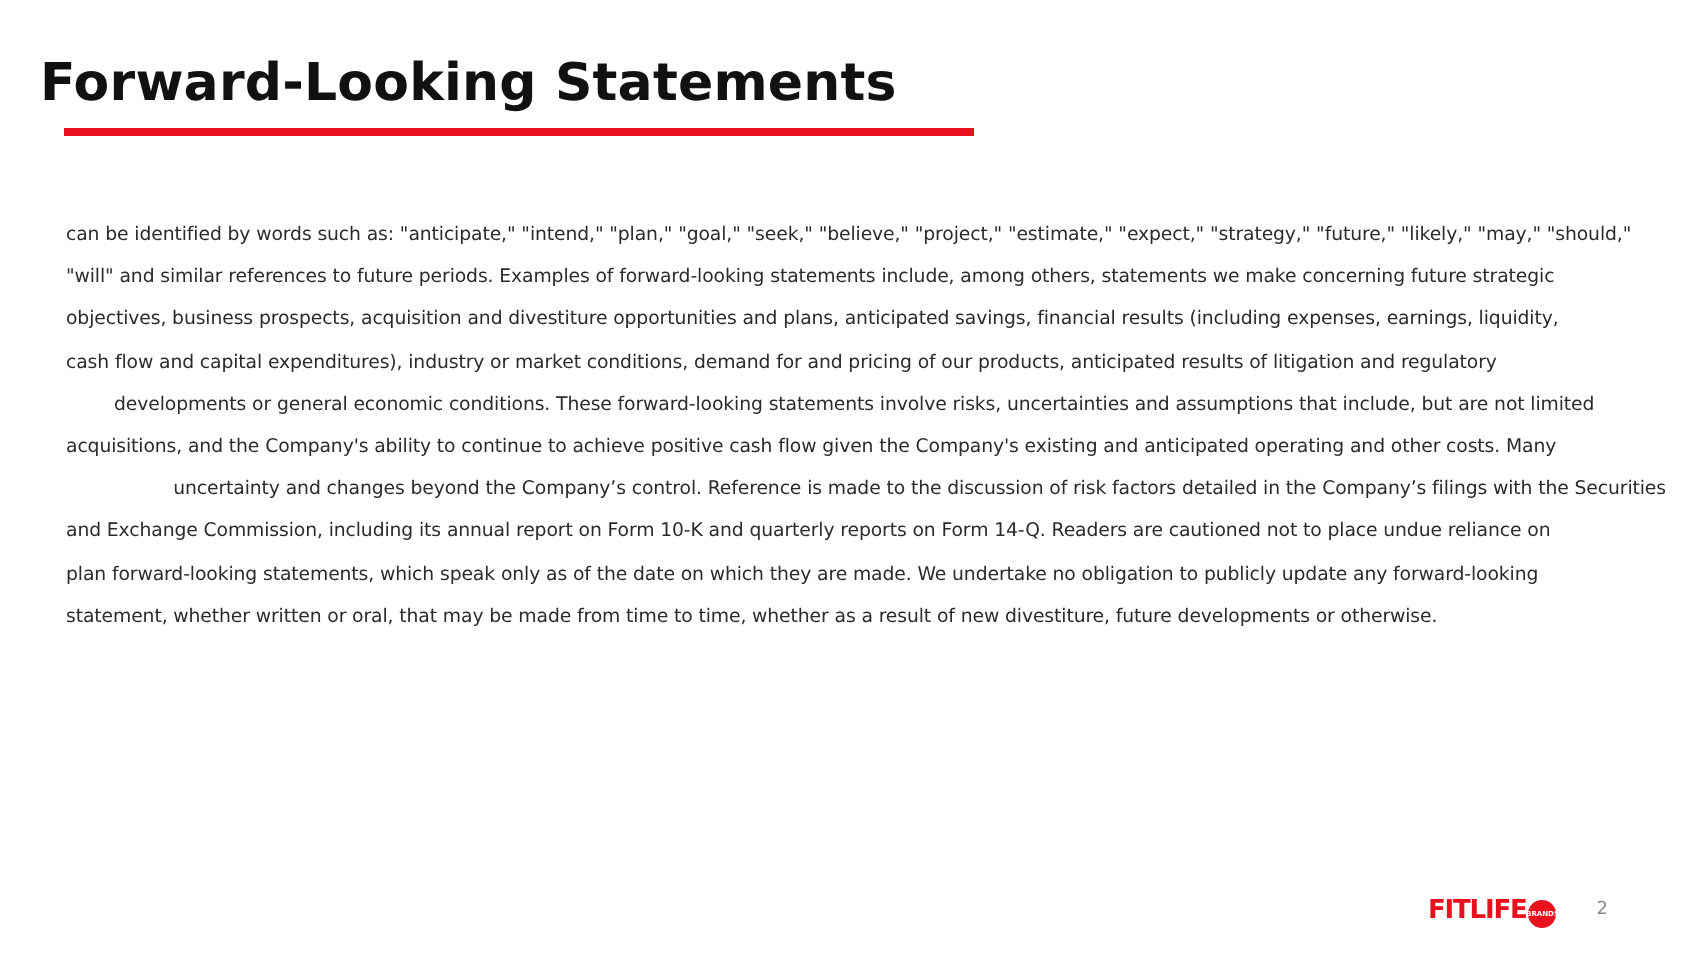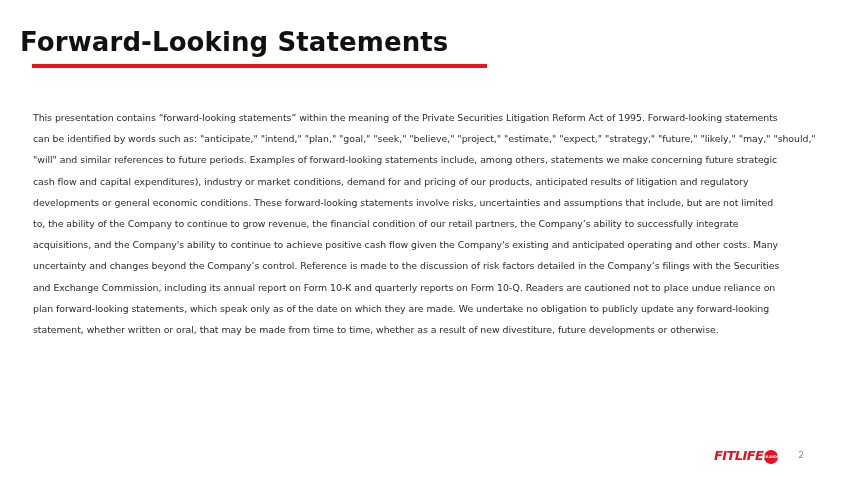--- a/index.html
+++ b/index.html
@@ -12,46 +12,45 @@
   .title-rule { position:absolute; left:32px; top:64px; width:455px; height:4px; }
   .body-text { position:absolute; left:33px; top:107px; width:800px; }
   .line {
     height:21.2px; line-height:21.2px; white-space:nowrap;
     font-family:"DejaVu Sans", sans-serif; font-size:9.4px; color:#2b2b2b;
     letter-spacing:-0.05px;
   }
   .footer { position:absolute; right:46px; top:446px; display:flex; align-items:center; }
   .logo { display:flex; align-items:center; }
   .logo-text {
-    font-family:"DejaVu Sans", sans-serif; font-weight:bold; font-style:italic;
+    font-family:"DejaVu Sans", sans-serif; font-weight:bold; 
     font-size:13px; letter-spacing:-0.6px; line-height:1;
   }
   .logo-badge {
     width:14px; height:14px; border-radius:50%; margin-left:1px; margin-top:4px;
     display:flex; align-items:center; justify-content:center;
     font-family:"DejaVu Sans", sans-serif; font-size:3.5px; color:#ffffff; font-weight:bold;
   }
   .page-num { margin-left:20px; font-family:"DejaVu Sans", sans-serif; font-size:9px; color:#8a8a8a; }
 </style>
 </head>
 <body>
 
 <div class="title">Forward-Looking Statements</div>
 <div class="title-rule" id="titleRule" style="background: rgb(232, 17, 29);"></div>
 
 <div class="body-text">
-  <div class="line" style="color: rgb(43, 43, 43);">This presentation contains “forward-looking statements” within the meaning of the Private Securities Litigation Reform Act of 1995. Forward-looking statements</div>
   <div class="line" style="color: rgb(43, 43, 43);">can be identified by words such as: "anticipate," "intend," "plan," "goal," "seek," "believe," "project," "estimate," "expect," "strategy," "future," "likely," "may," "should,"</div>
   <div class="line" style="color: rgb(43, 43, 43);">"will" and similar references to future periods. Examples of forward-looking statements include, among others, statements we make concerning future strategic</div>
+  <div class="line" style="color: rgb(43, 43, 43);">objectives, business prospects, acquisition and divestiture opportunities and plans, anticipated savings, financial results (including expenses, earnings, liquidity,</div>
   <div class="line" style="color: rgb(43, 43, 43);">cash flow and capital expenditures), industry or market conditions, demand for and pricing of our products, anticipated results of litigation and regulatory</div>
-  <div class="line" style="color: rgb(43, 43, 43);">developments or general economic conditions. These forward-looking statements involve risks, uncertainties and assumptions that include, but are not limited</div>
-  <div class="line" style="color: rgb(43, 43, 43);">to, the ability of the Company to continue to grow revenue, the financial condition of our retail partners, the Company’s ability to successfully integrate</div>
+  <div class="line" style="color: rgb(43, 43, 43); margin-left: 24px;">developments or general economic conditions. These forward-looking statements involve risks, uncertainties and assumptions that include, but are not limited</div>
   <div class="line" style="color: rgb(43, 43, 43);">acquisitions, and the Company's ability to continue to achieve positive cash flow given the Company's existing and anticipated operating and other costs.   Many</div>
-  <div class="line" style="color: rgb(43, 43, 43);">uncertainty and changes beyond the Company’s control. Reference is made to the discussion of risk factors detailed in the Company’s filings with the Securities</div>
-  <div class="line" style="color: rgb(43, 43, 43);">and Exchange Commission, including its annual report on Form 10-K and quarterly reports on Form 10-Q. Readers are cautioned not to place undue reliance on</div>
+  <div class="line" style="color: rgb(43, 43, 43); text-align: right;">uncertainty and changes beyond the Company’s control. Reference is made to the discussion of risk factors detailed in the Company’s filings with the Securities</div>
+  <div class="line" style="color: rgb(43, 43, 43);">and Exchange Commission, including its annual report on Form 10-K and quarterly reports on Form 14-Q. Readers are cautioned not to place undue reliance on</div>
   <div class="line" style="color: rgb(43, 43, 43);">plan forward-looking statements, which speak only as of the date on which they are made. We undertake no obligation to publicly update any forward-looking</div>
   <div class="line" style="color: rgb(43, 43, 43);">statement, whether written or oral, that may be made from time to time, whether as a result of new divestiture, future developments or otherwise.</div>
 </div>
 
 <div class="footer">
   <div class="logo">
     <span class="logo-text" id="logoFit" style="color: rgb(232, 17, 29);">FIT</span>
     <span class="logo-text" id="logoLife" style="color: rgb(232, 17, 29);">LIFE</span>
     <span class="logo-badge" id="logoBadge" style="background: rgb(232, 17, 29);">
       <span>BRANDS</span>

